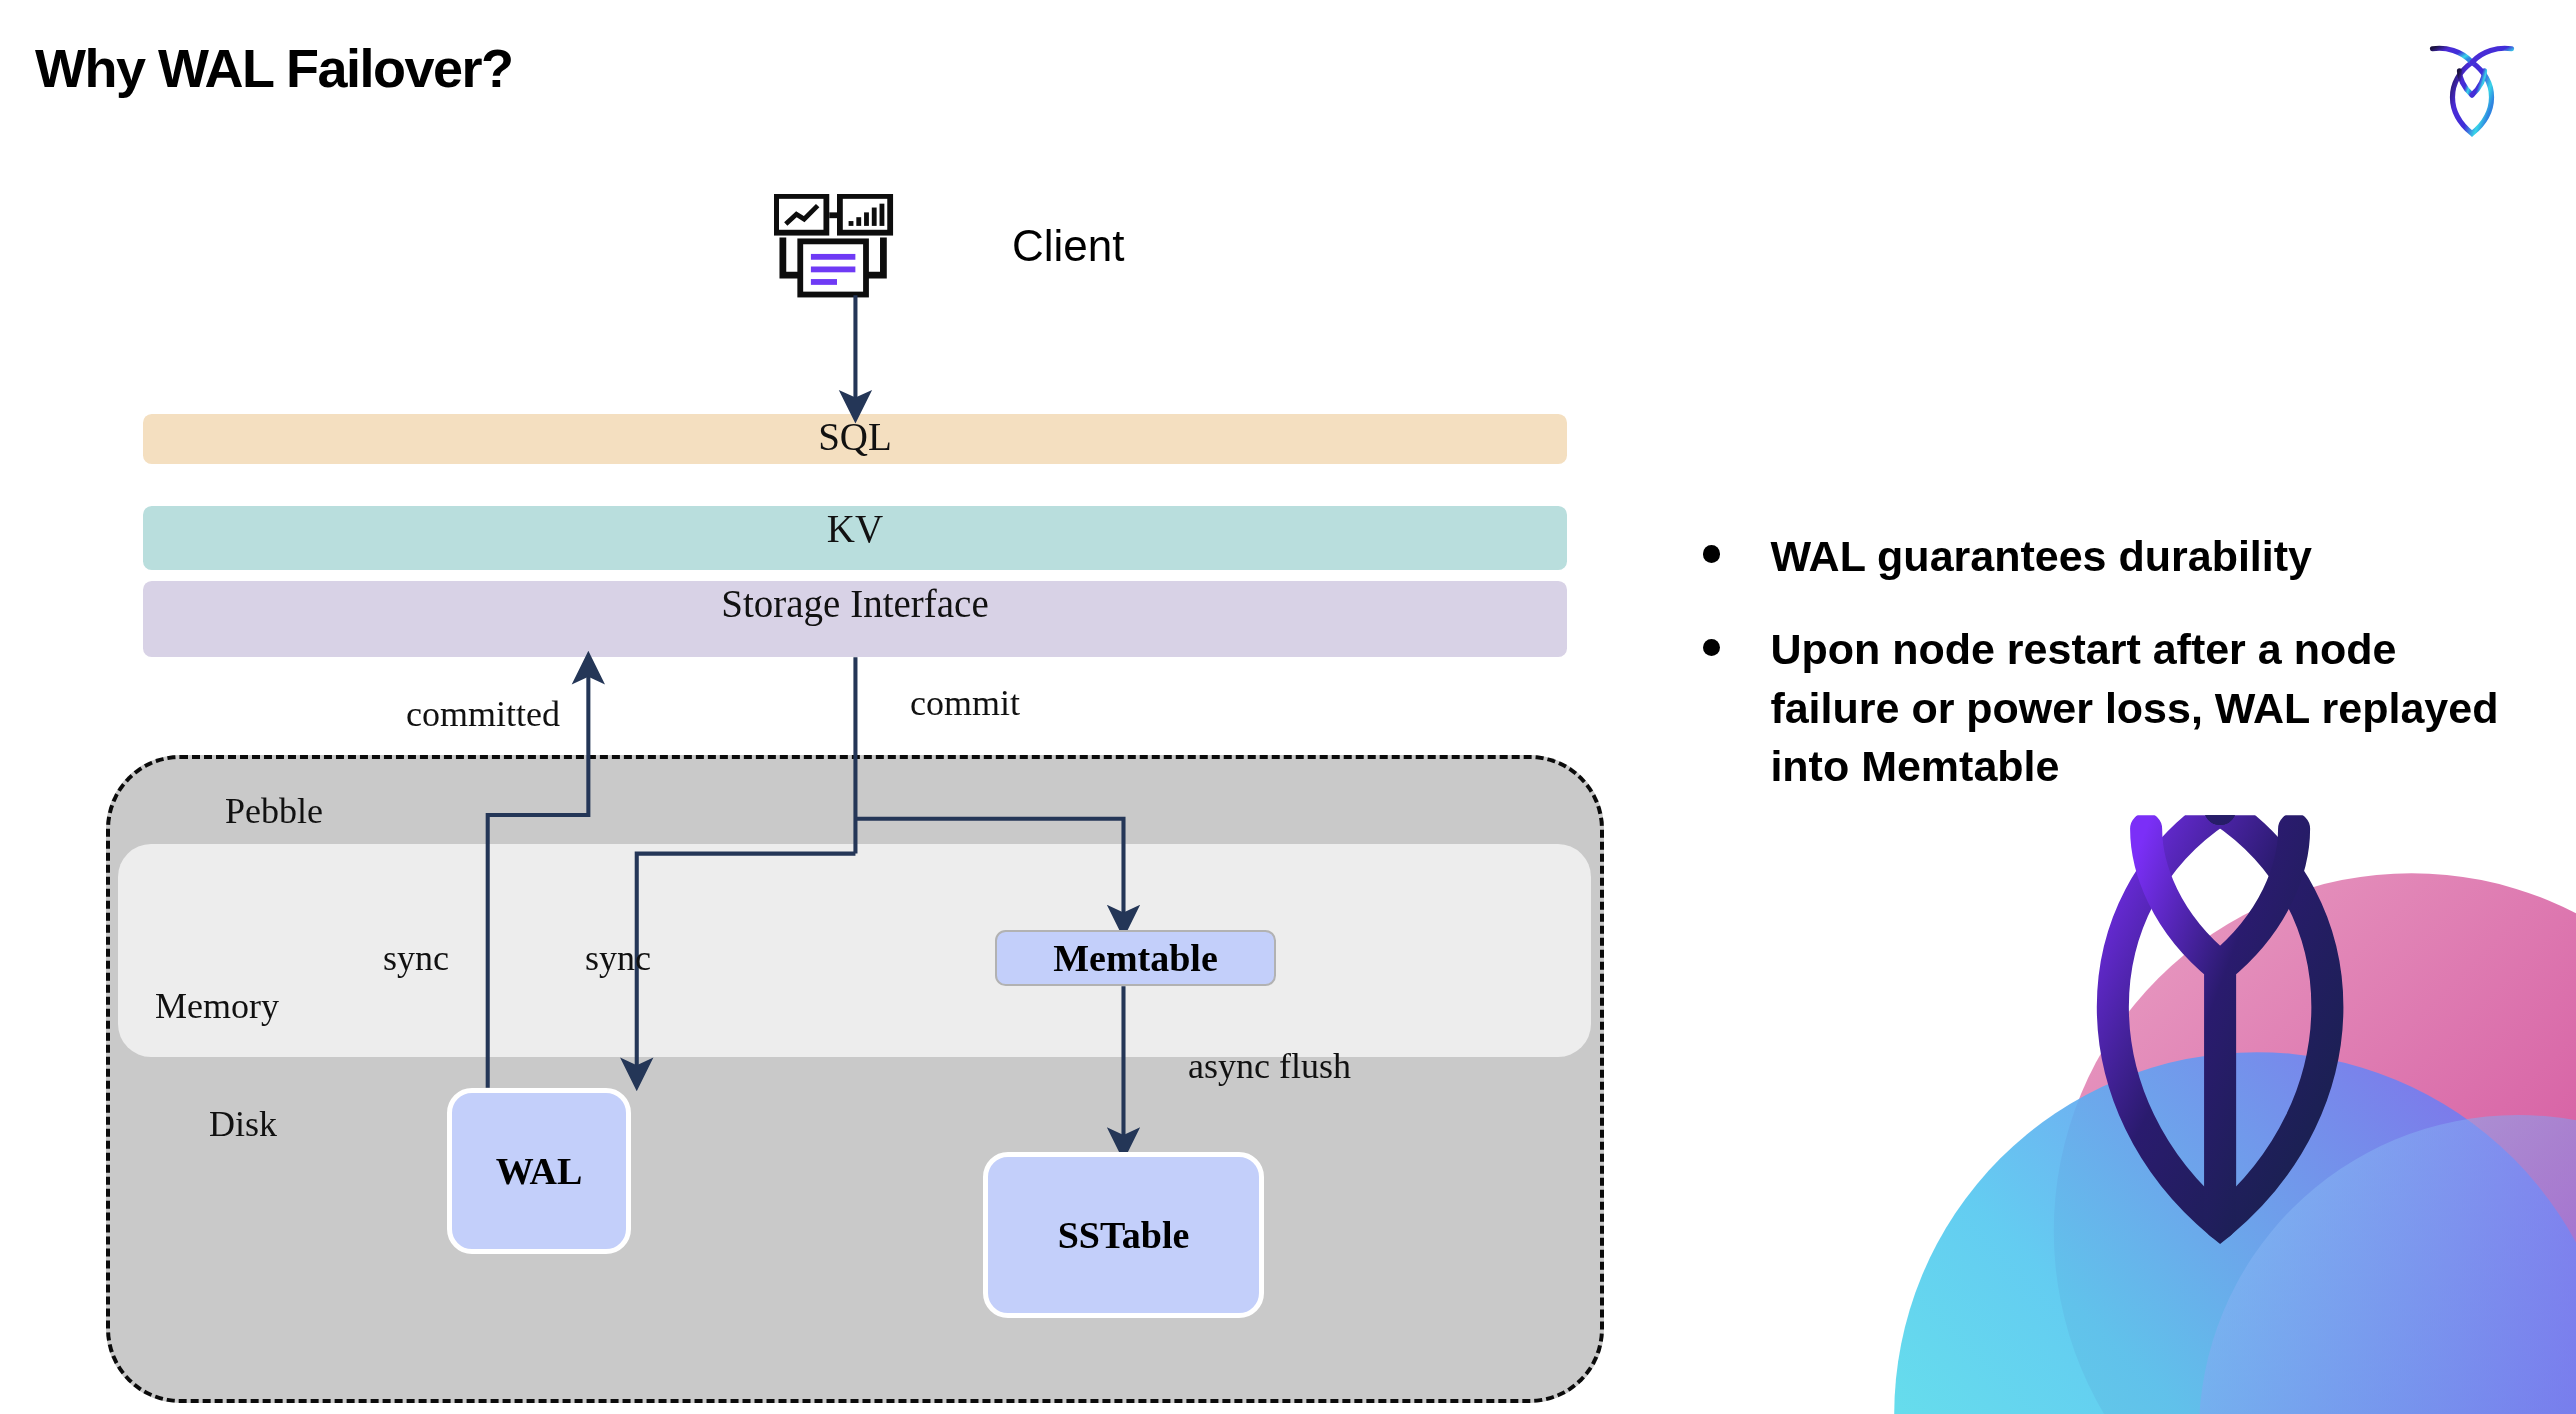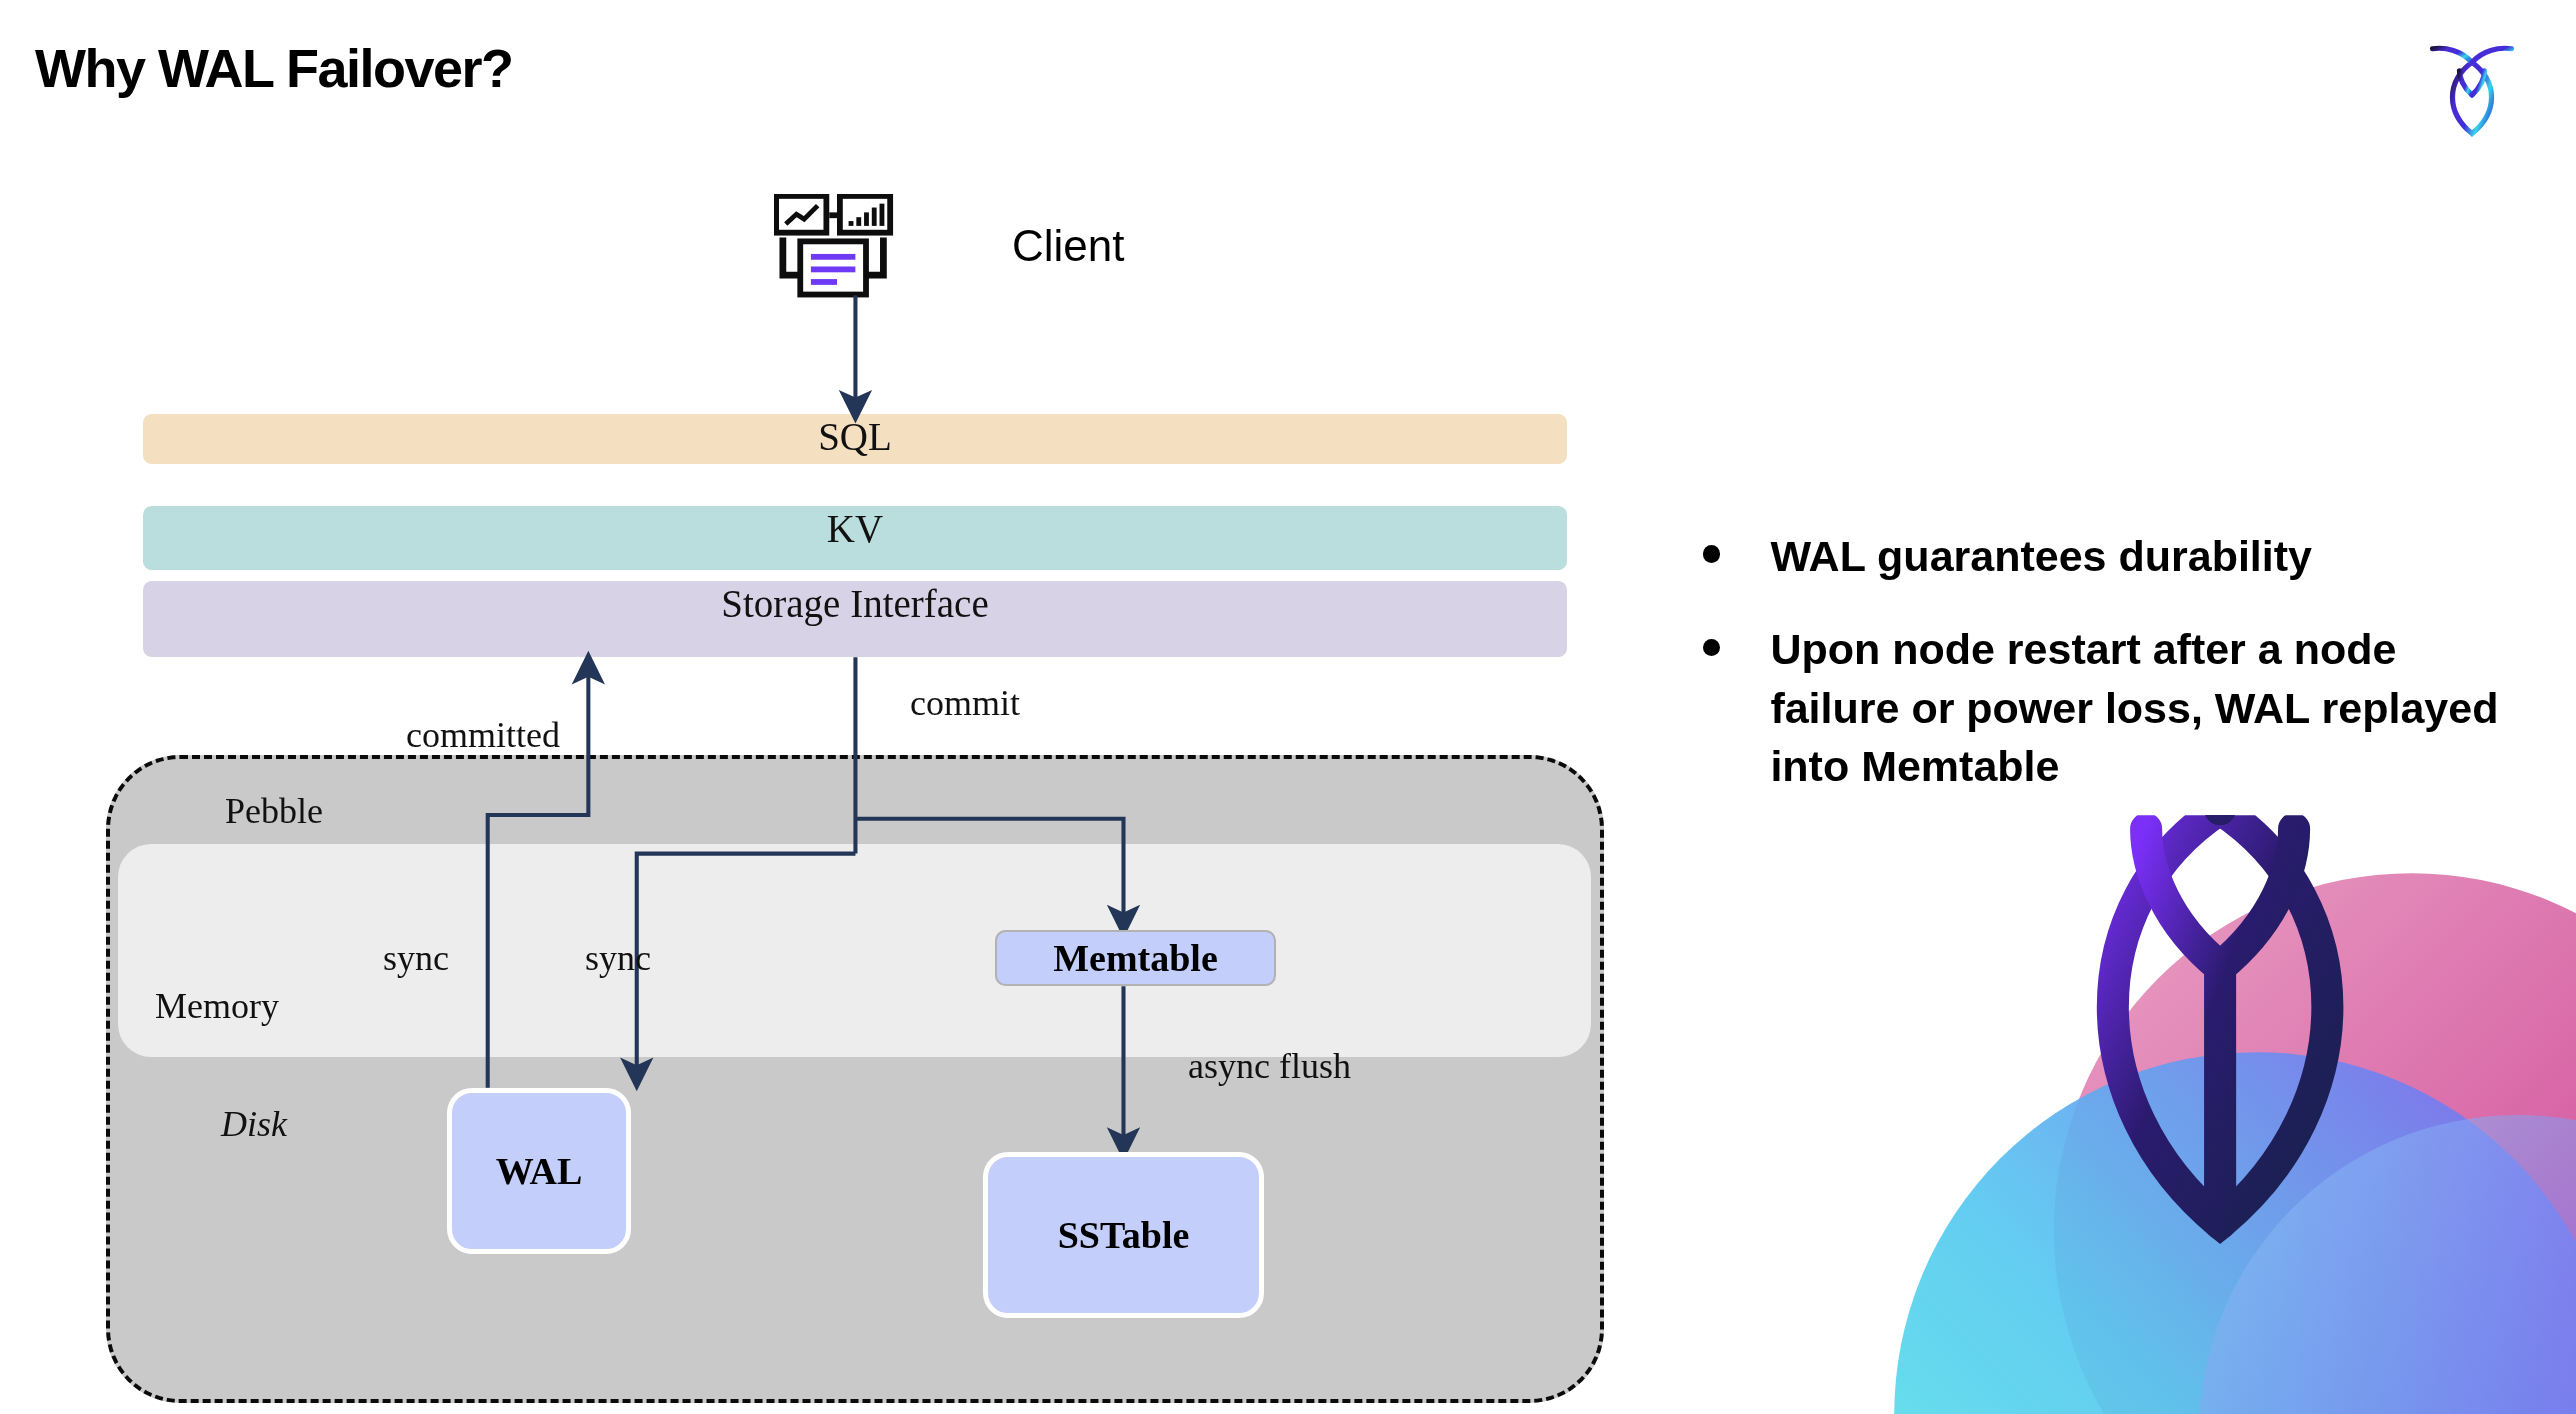--- a/index.html
+++ b/index.html
@@ -108,21 +108,21 @@
   }
   .zone-label {
     position: absolute;
     font-family: "Liberation Serif", serif;
     font-size: 36px;
     color: #111111;
     white-space: nowrap;
   }
   #label-pebble { left: 225px; top: 790px; }
   #label-memory { left: 155px; top: 985px; }
-  #label-disk   { left: 221px; top: 1103px; font-style: italic; }
+  #label-disk   { left: 209px; top: 1103px; }
 
   
   .node-box {
     position: absolute;
     display: flex;
     align-items: center;
     justify-content: center;
     background: #c3cffa;
     font-family: "Liberation Serif", serif;
     font-weight: bold;
@@ -159,21 +159,21 @@
   }
 
   
   .edge-label {
     position: absolute;
     font-family: "Liberation Serif", serif;
     font-size: 36px;
     color: #111111;
     white-space: nowrap;
   }
-  #lbl-committed  { left: 406px;  top: 693px; margin-top: 21px; }
+  #lbl-committed  { left: 406px;  top: 693px; }
   #lbl-commit     { left: 910px;  top: 682px; }
   #lbl-sync-1     { left: 383px;  top: 937px; }
   #lbl-sync-2     { left: 585px;  top: 937px; }
   #lbl-asyncflush { left: 1188px; top: 1045px; }
 
   
   #bullets {
     position: absolute;
     left: 1703px;
     top: 527px;

